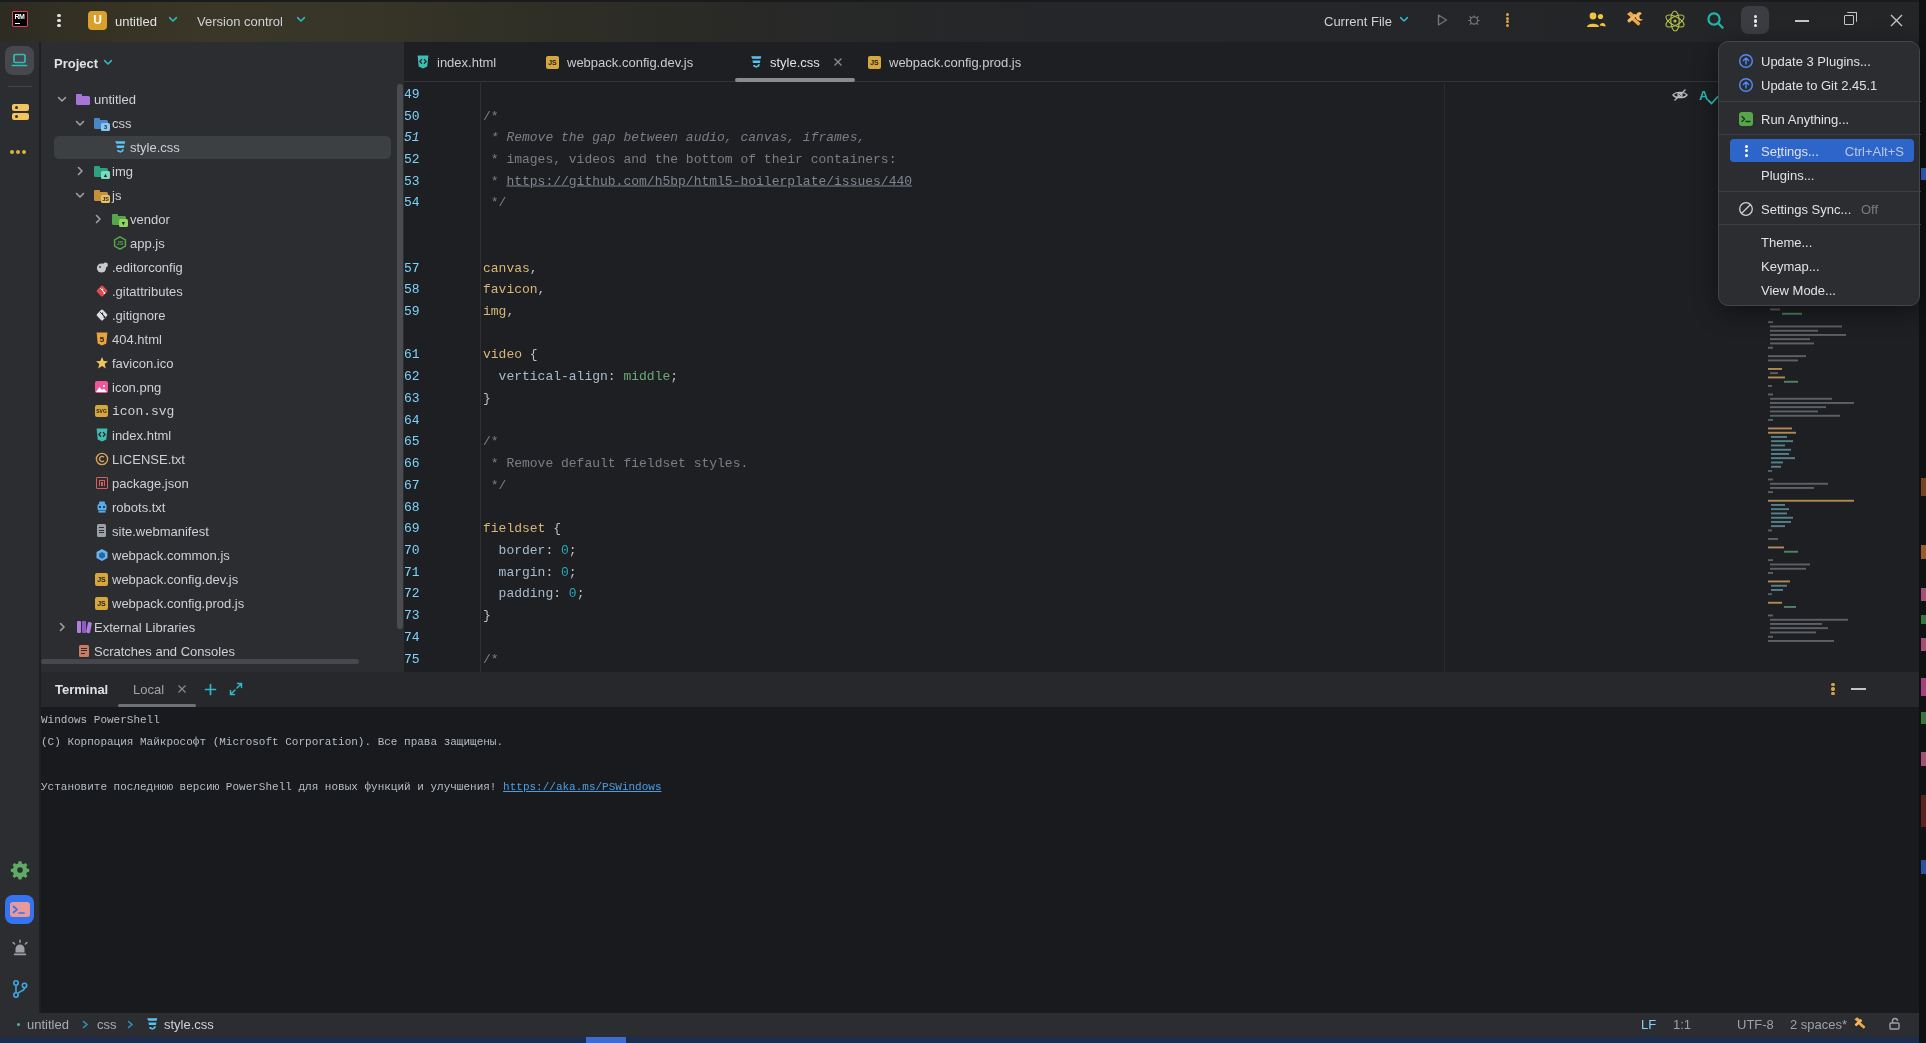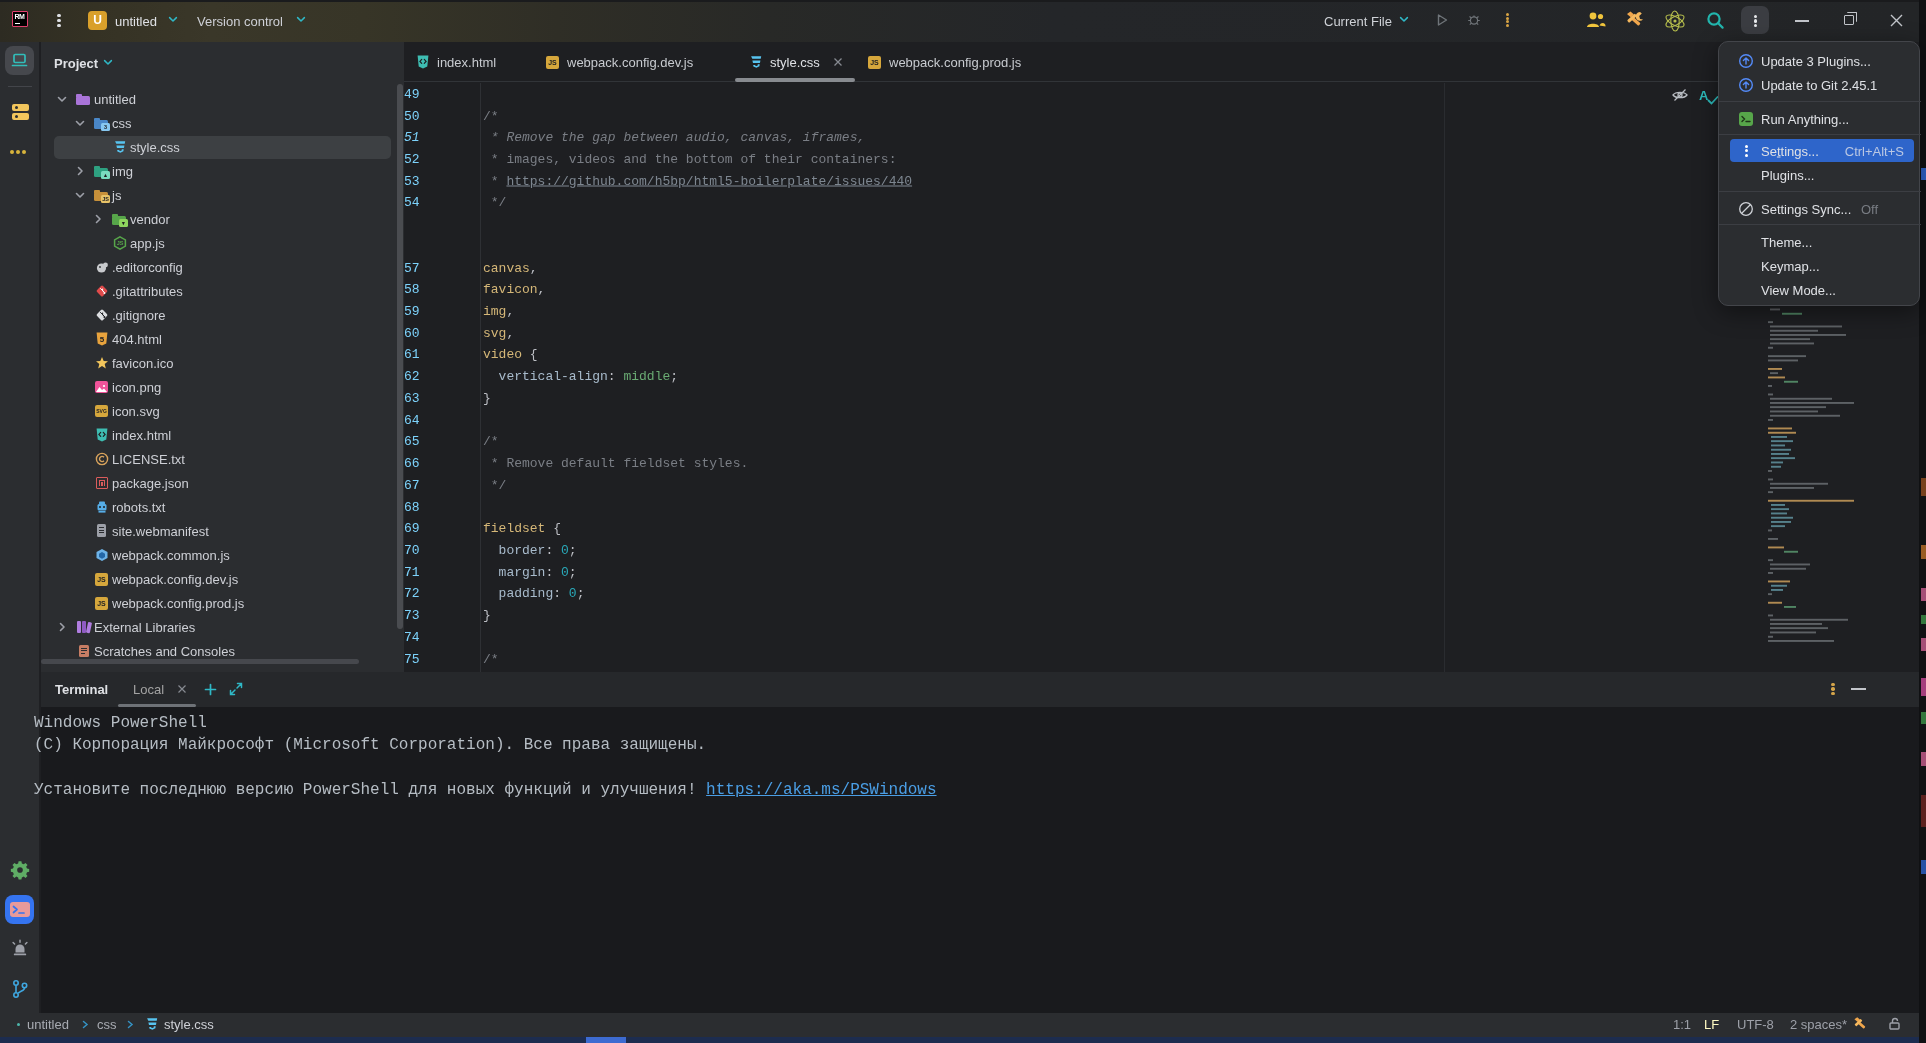--- a/index.html
+++ b/index.html
@@ -40,21 +40,21 @@
 .msep { position:absolute; left:0px; width:202px; height:1px; background:#3c3e43; }
 
 #tooltip { left:1585px; top:708px; width:308px; height:162px; background:#2563bf; border-radius:10px; z-index:50; }
 #tooltip .caret { position:absolute; left:241px; top:-7px; width:14px; height:14px; background:#2563bf;
   transform:rotate(45deg); border-radius:2px; }
 #tooltip h3 { position:absolute; left:17px; top:13px; font-size:14px; color:#ffffff; font-weight:bold; }
 #tooltip p { position:absolute; left:17px; top:36px; width:280px; font-size:13px; line-height:17.9px; color:#f2f6ff; }
 #gotit { position:absolute; left:17px; top:119px; width:70px; height:26px; border:1px solid rgba(255,255,255,.75);
   border-radius:4px; color:#fff; font-size:13px; text-align:center; line-height:24px; }
 
-.term { position:absolute; left:34px; font-family:"Liberation Mono",monospace; font-size:16px;
+.term { position:absolute; left:41px; font-family:"Liberation Mono",monospace; font-size:11px;
   color:#b6bdc4; white-space:pre; }
 </style></head><body>
 <div id="root">
     <div id="titlebar" class="abs">
       <div class="abs" style="left:12px;top:11px;width:16px;height:16px;background:#000;border:1.2px solid #e0406e;border-radius:1px;">
         <div class="abs" style="left:1.5px;top:1px;font-size:7px;font-weight:bold;color:#fff;letter-spacing:-0.6px;">RM</div>
         <div class="abs" style="left:2px;top:10.5px;width:4.5px;height:1.5px;background:#fff;"></div>
       </div>
       <div class="abs" style="left:57px;top:13.5px;width:3.5px;height:3.5px;border-radius:50%;background:#dfe1e5;"></div>
       <div class="abs" style="left:57px;top:18.5px;width:3.5px;height:3.5px;border-radius:50%;background:#dfe1e5;"></div>
@@ -258,21 +258,21 @@
       <div class="abs" style="left:1px;top:2px;width:13px;height:12px;background:#f0549a;border-radius:2px;"></div>
       <svg class="abs" style="left:2px;top:5px;" width="11" height="8" viewBox="0 0 11 8">
         <path d="M0 8 L3.5 3 L6 6 L8 4.5 L11 8 Z" fill="#fff"></path>
         <circle cx="8" cy="2" r="1.1" fill="#fff"></circle>
       </svg>
     </div>
     <div class="t" style="left:112px;top:387.0px;transform:translateY(-50%);z-index:2;">icon.png</div>
     <div class="abs" style="left:94px;top:403.0px;width:16px;height:16px;z-index:2;">
       <div class="abs" style="left:1px;top:2px;width:13px;height:12px;background:#d6a73c;border-radius:2px;color:#1e1f22;font-size:5px;font-weight:bold;text-align:center;line-height:12px;">SVG</div>
     </div>
-    <div class="t" style="left:112px;top:411.0px;transform:translateY(-50%);z-index:2;">icon.svg</div>
+    <div class="t" style="left:112px;top:411.0px;transform:translateY(-50%);z-index:2;font-family:Liberation Mono, monospace;">icon.svg</div>
     <div class="abs" style="left:94px;top:427.0px;width:16px;height:16px;z-index:2;">
       <svg class="abs" style="left:0;top:0;" width="16" height="16" viewBox="0 0 16 16">
         <path d="M2.6 1.6 h10.8 l-1.1 11 L8 14.6 l-4.3-2 Z" fill="#3ebdb2"></path>
         <path d="M6.7 5.4 L4.9 7.4 L6.7 9.4 M9.3 5.4 L11.1 7.4 L9.3 9.4" stroke="#1e1f22" stroke-width="1.2" fill="none" stroke-linecap="round"></path>
       </svg>
     </div>
     <div class="t" style="left:112px;top:435.0px;transform:translateY(-50%);z-index:2;">index.html</div>
     <div class="abs" style="left:94px;top:451.0px;width:16px;height:16px;z-index:2;">
       <svg class="abs" style="left:1px;top:1px;" width="14" height="14" viewBox="0 0 14 14" fill="none">
         <circle cx="7" cy="7" r="5.6" stroke="#d8a35c" stroke-width="1.4"></circle>
@@ -375,21 +375,20 @@
     <div class="abs" style="left:735px;top:78px;width:120px;height:3.5px;background:#888b90;border-radius:2px;z-index:3;"></div>
     <div class="cl" style="top:82.8px;"><span class="num">49</span><span class="code"></span></div>
     <div class="cl" style="top:104.5px;"><span class="num">50</span><span class="code"><span class="c-com">/*</span></span></div>
     <div class="cl" style="top:126.2px;font-style:italic;"><span class="num">51</span><span class="code"><span class="c-com"> * Remove the gap between audio, canvas, iframes,</span></span></div>
     <div class="cl" style="top:148.0px;"><span class="num">52</span><span class="code"><span class="c-com"> * images, videos and the bottom of their containers:</span></span></div>
     <div class="cl" style="top:169.7px;"><span class="num">53</span><span class="code"><span class="c-com"> * </span><span class="c-link">https://github.com/h5bp/html5-boilerplate/issues/440</span></span></div>
     <div class="cl" style="top:191.4px;"><span class="num">54</span><span class="code"><span class="c-com"> */</span></span></div>
     <div class="cl" style="top:256.6px;"><span class="num">57</span><span class="code"><span class="c-sel">canvas</span><span class="c-pun">,</span></span></div>
     <div class="cl" style="top:278.3px;"><span class="num">58</span><span class="code"><span class="c-sel">favicon</span><span class="c-pun">,</span></span></div>
     <div class="cl" style="top:300.0px;"><span class="num">59</span><span class="code"><span class="c-sel">img</span><span class="c-pun">,</span></span></div>
-    <div class="cl" style="top:321.7px;"><span class="num">60</span><span class="code"><span class="c-sel">svg</span><span class="c-pun">,</span></span></div>
     <div class="cl" style="top:343.4px;"><span class="num">61</span><span class="code"><span class="c-sel">video</span><span class="c-pun"> {</span></span></div>
     <div class="cl" style="top:365.2px;"><span class="num">62</span><span class="code"><span class="c-pun">  </span><span class="c-prop">vertical-align</span><span class="c-pun">: </span><span class="c-val">middle</span><span class="c-pun">;</span></span></div>
     <div class="cl" style="top:386.9px;"><span class="num">63</span><span class="code"><span class="c-pun">}</span></span></div>
     <div class="cl" style="top:408.6px;"><span class="num">64</span><span class="code"></span></div>
     <div class="cl" style="top:430.3px;"><span class="num">65</span><span class="code"><span class="c-com">/*</span></span></div>
     <div class="cl" style="top:452.0px;"><span class="num">66</span><span class="code"><span class="c-com"> * Remove default fieldset styles.</span></span></div>
     <div class="cl" style="top:473.8px;"><span class="num">67</span><span class="code"><span class="c-com"> */</span></span></div>
     <div class="cl" style="top:495.5px;"><span class="num">68</span><span class="code"></span></div>
     <div class="cl" style="top:517.2px;"><span class="num">69</span><span class="code"><span class="c-sel">fieldset</span><span class="c-pun"> {</span></span></div>
     <div class="cl" style="top:538.9px;"><span class="num">70</span><span class="code"><span class="c-pun">  </span><span class="c-prop">border</span><span class="c-pun">: </span><span class="c-num">0</span><span class="c-pun">;</span></span></div>
@@ -510,21 +509,21 @@
     </svg>
     <div class="abs" style="left:144px;top:1016px;width:16px;height:16px;z-index:2;">
       <svg class="abs" style="left:0;top:0;" width="16" height="16" viewBox="0 0 16 16">
         <path d="M3.1 2.3 H13.2 L12.7 4.7 H4.3 Z" fill="#58c4f0"></path>
         <path d="M4.4 6.5 H12.4 L11.9 8.9 H5.0 Z" fill="#58c4f0"></path>
         <path d="M5.0 10.3 H11.7 L11.4 12.2 L8.4 13.7 L5.4 12.4 L5.2 10.9 H7.0 L7.1 11.6 L8.4 12.1 L9.7 11.5 L9.8 10.3 Z" fill="#58c4f0"></path>
       </svg>
     </div>
     <div class="t tc" style="left:164px;top:1024px;color:#ced0d6;z-index:2;">style.css</div>
     <div class="t tc" style="left:1673px;top:1024px;color:#9da0a8;z-index:2;">1:1</div>
-    <div class="t tc" style="left:1704px;top:1024px;color:#fef9c3;z-index:2;">LF</div>
+    <div class="t tc" style="left:1641px;top:1024px;color:#7dd3fc;z-index:2;">LF</div>
     <div class="t tc" style="left:1737px;top:1024px;color:#9da0a8;z-index:2;">UTF-8</div>
     <div class="t tc" style="left:1790px;top:1024px;color:#9da0a8;z-index:2;">2 spaces*</div>
     <svg class="abs" style="left:1852px;top:1016px;z-index:2;" width="17" height="17" viewBox="0 0 21 21">
       <path d="M3 4 L6.5 1.5 L10 4.5 L7 7.5 Z" fill="#f0a64c"></path>
       <rect x="8.5" y="6" width="11" height="3.4" rx="1" transform="rotate(42 8.5 6)" fill="#f0a64c"></rect>
       <rect x="3" y="10.5" width="10.5" height="3.2" rx="1" transform="rotate(-42 3 10.5)" fill="#f5b85e"></rect>
     </svg>
     <svg class="abs" style="left:1888px;top:1017px;z-index:2;" width="13" height="14" viewBox="0 0 13 14" fill="none" stroke="#9da0a8" stroke-width="1.4">
       <rect x="2" y="6" width="9" height="6" rx="1"></rect>
       <path d="M4.5 6 V4 a2.5 2.5 0 0 1 5 0"></path>

